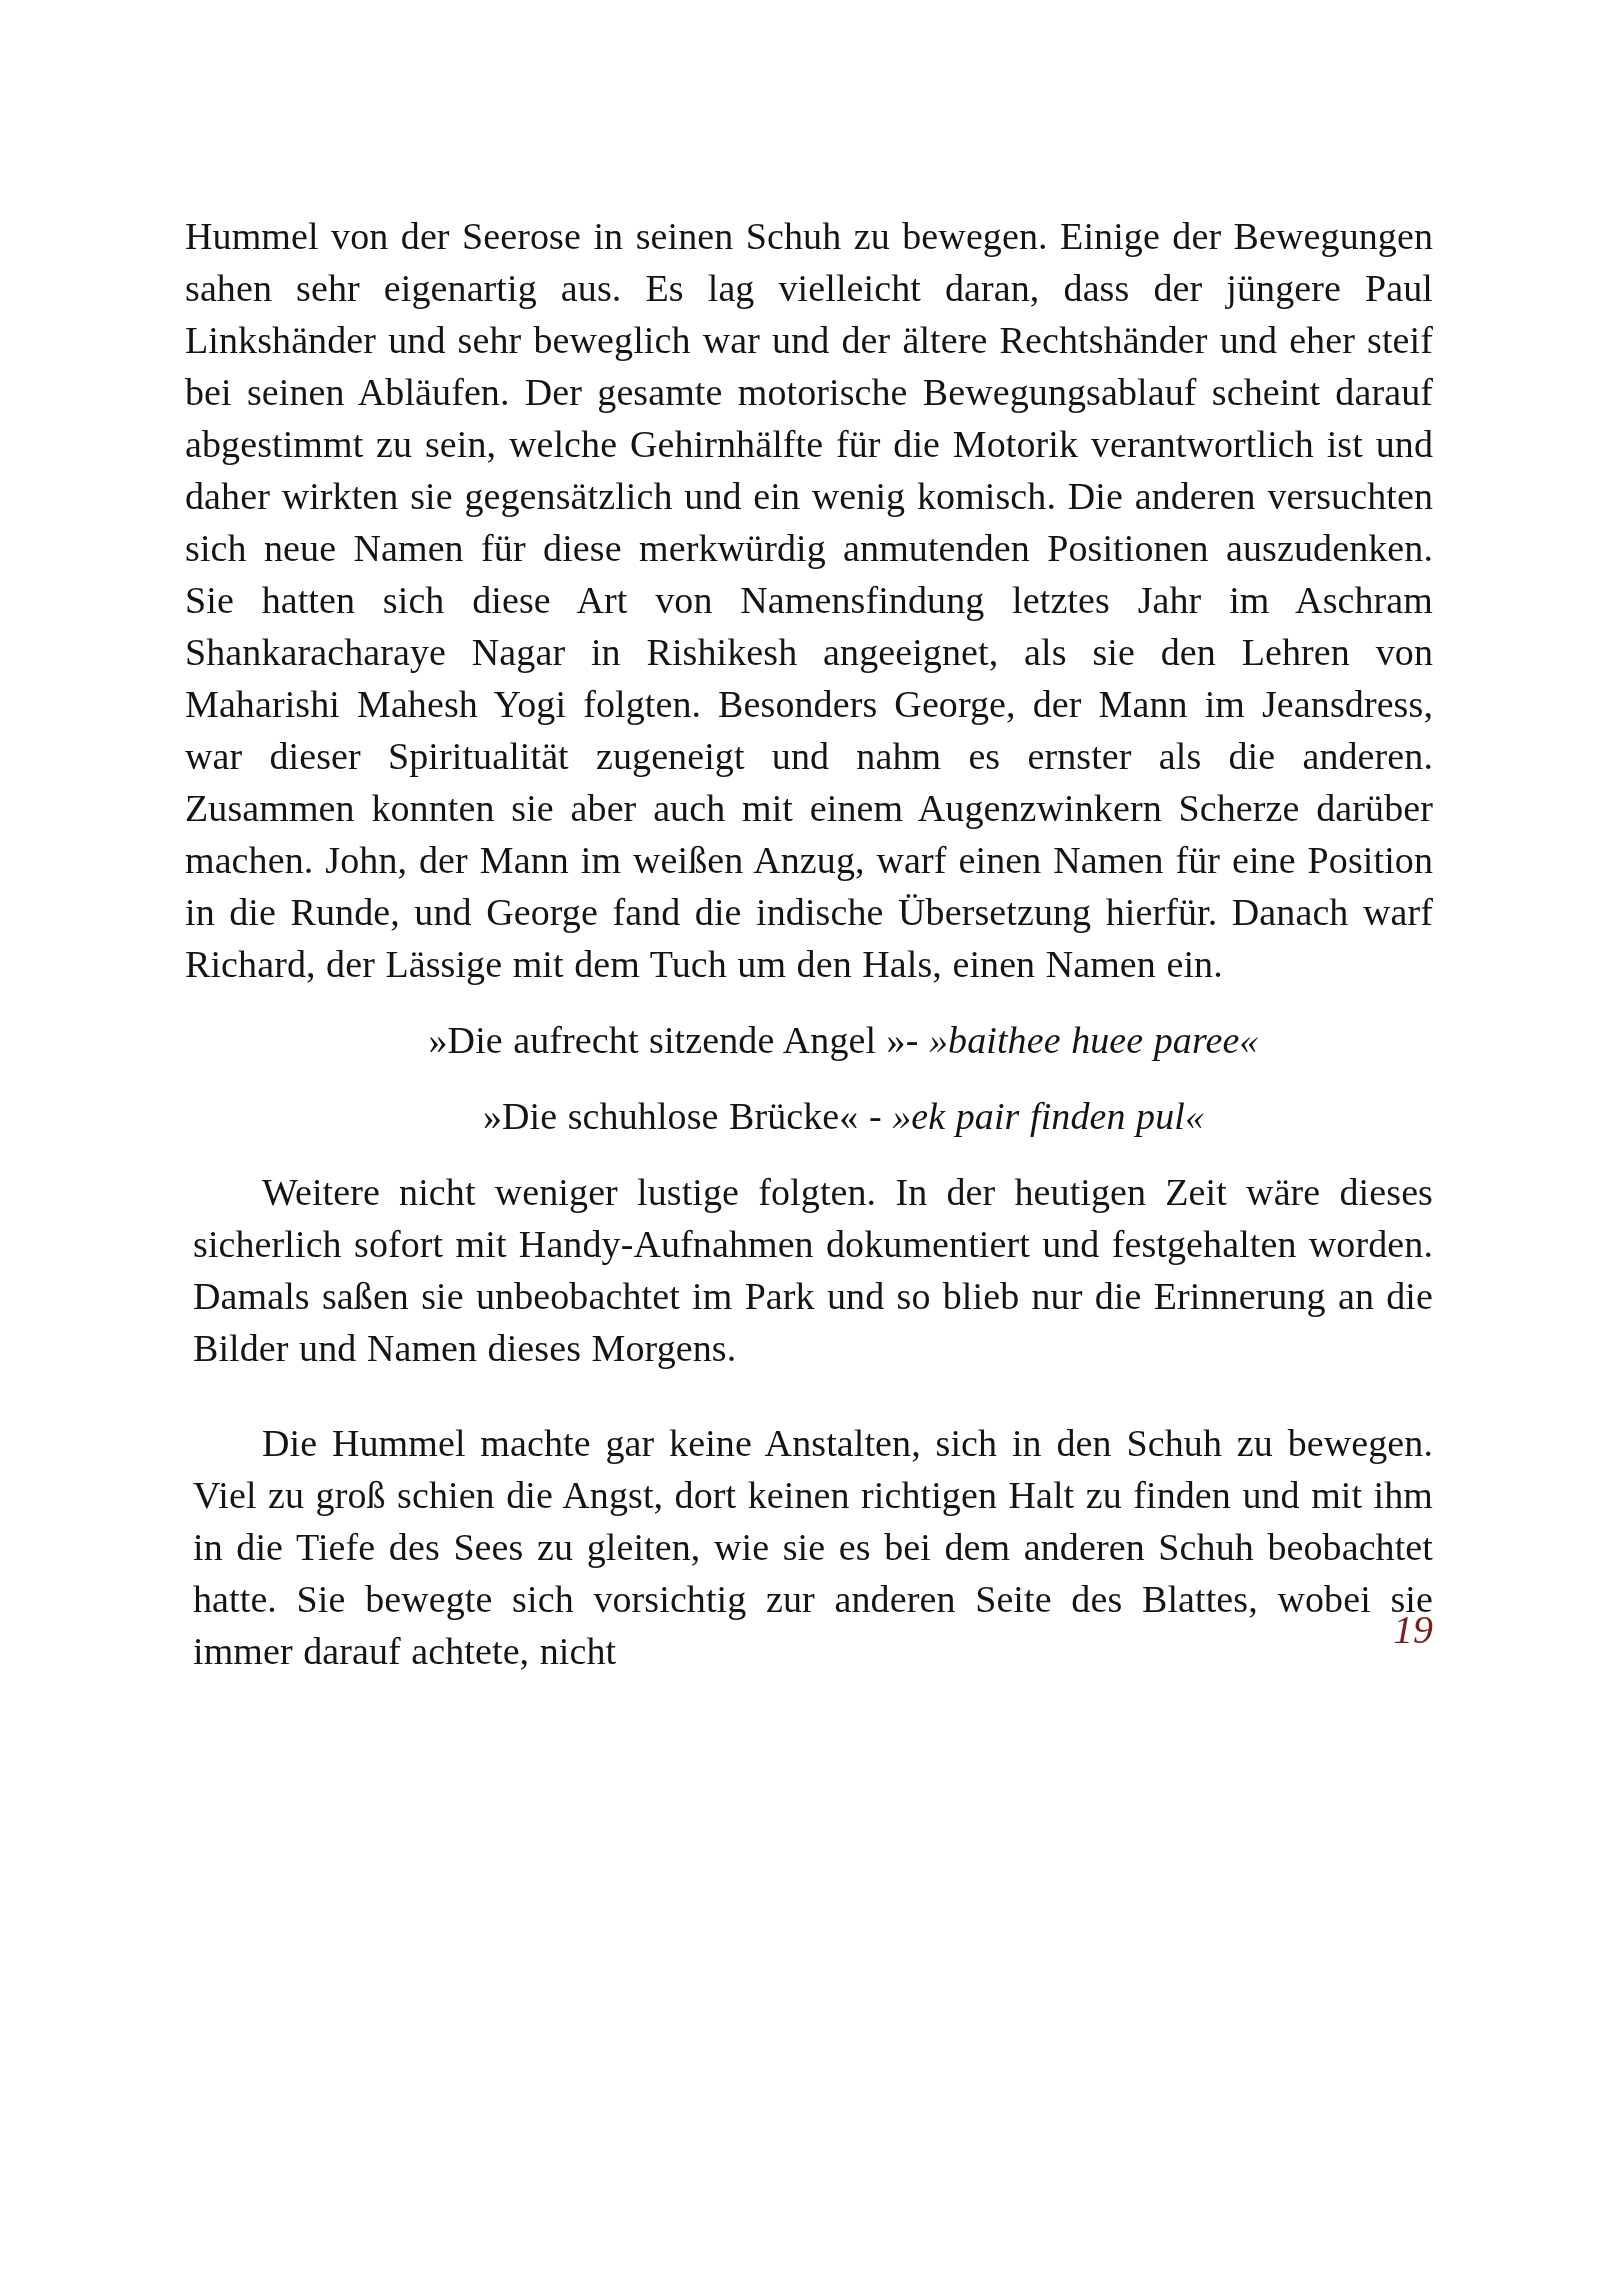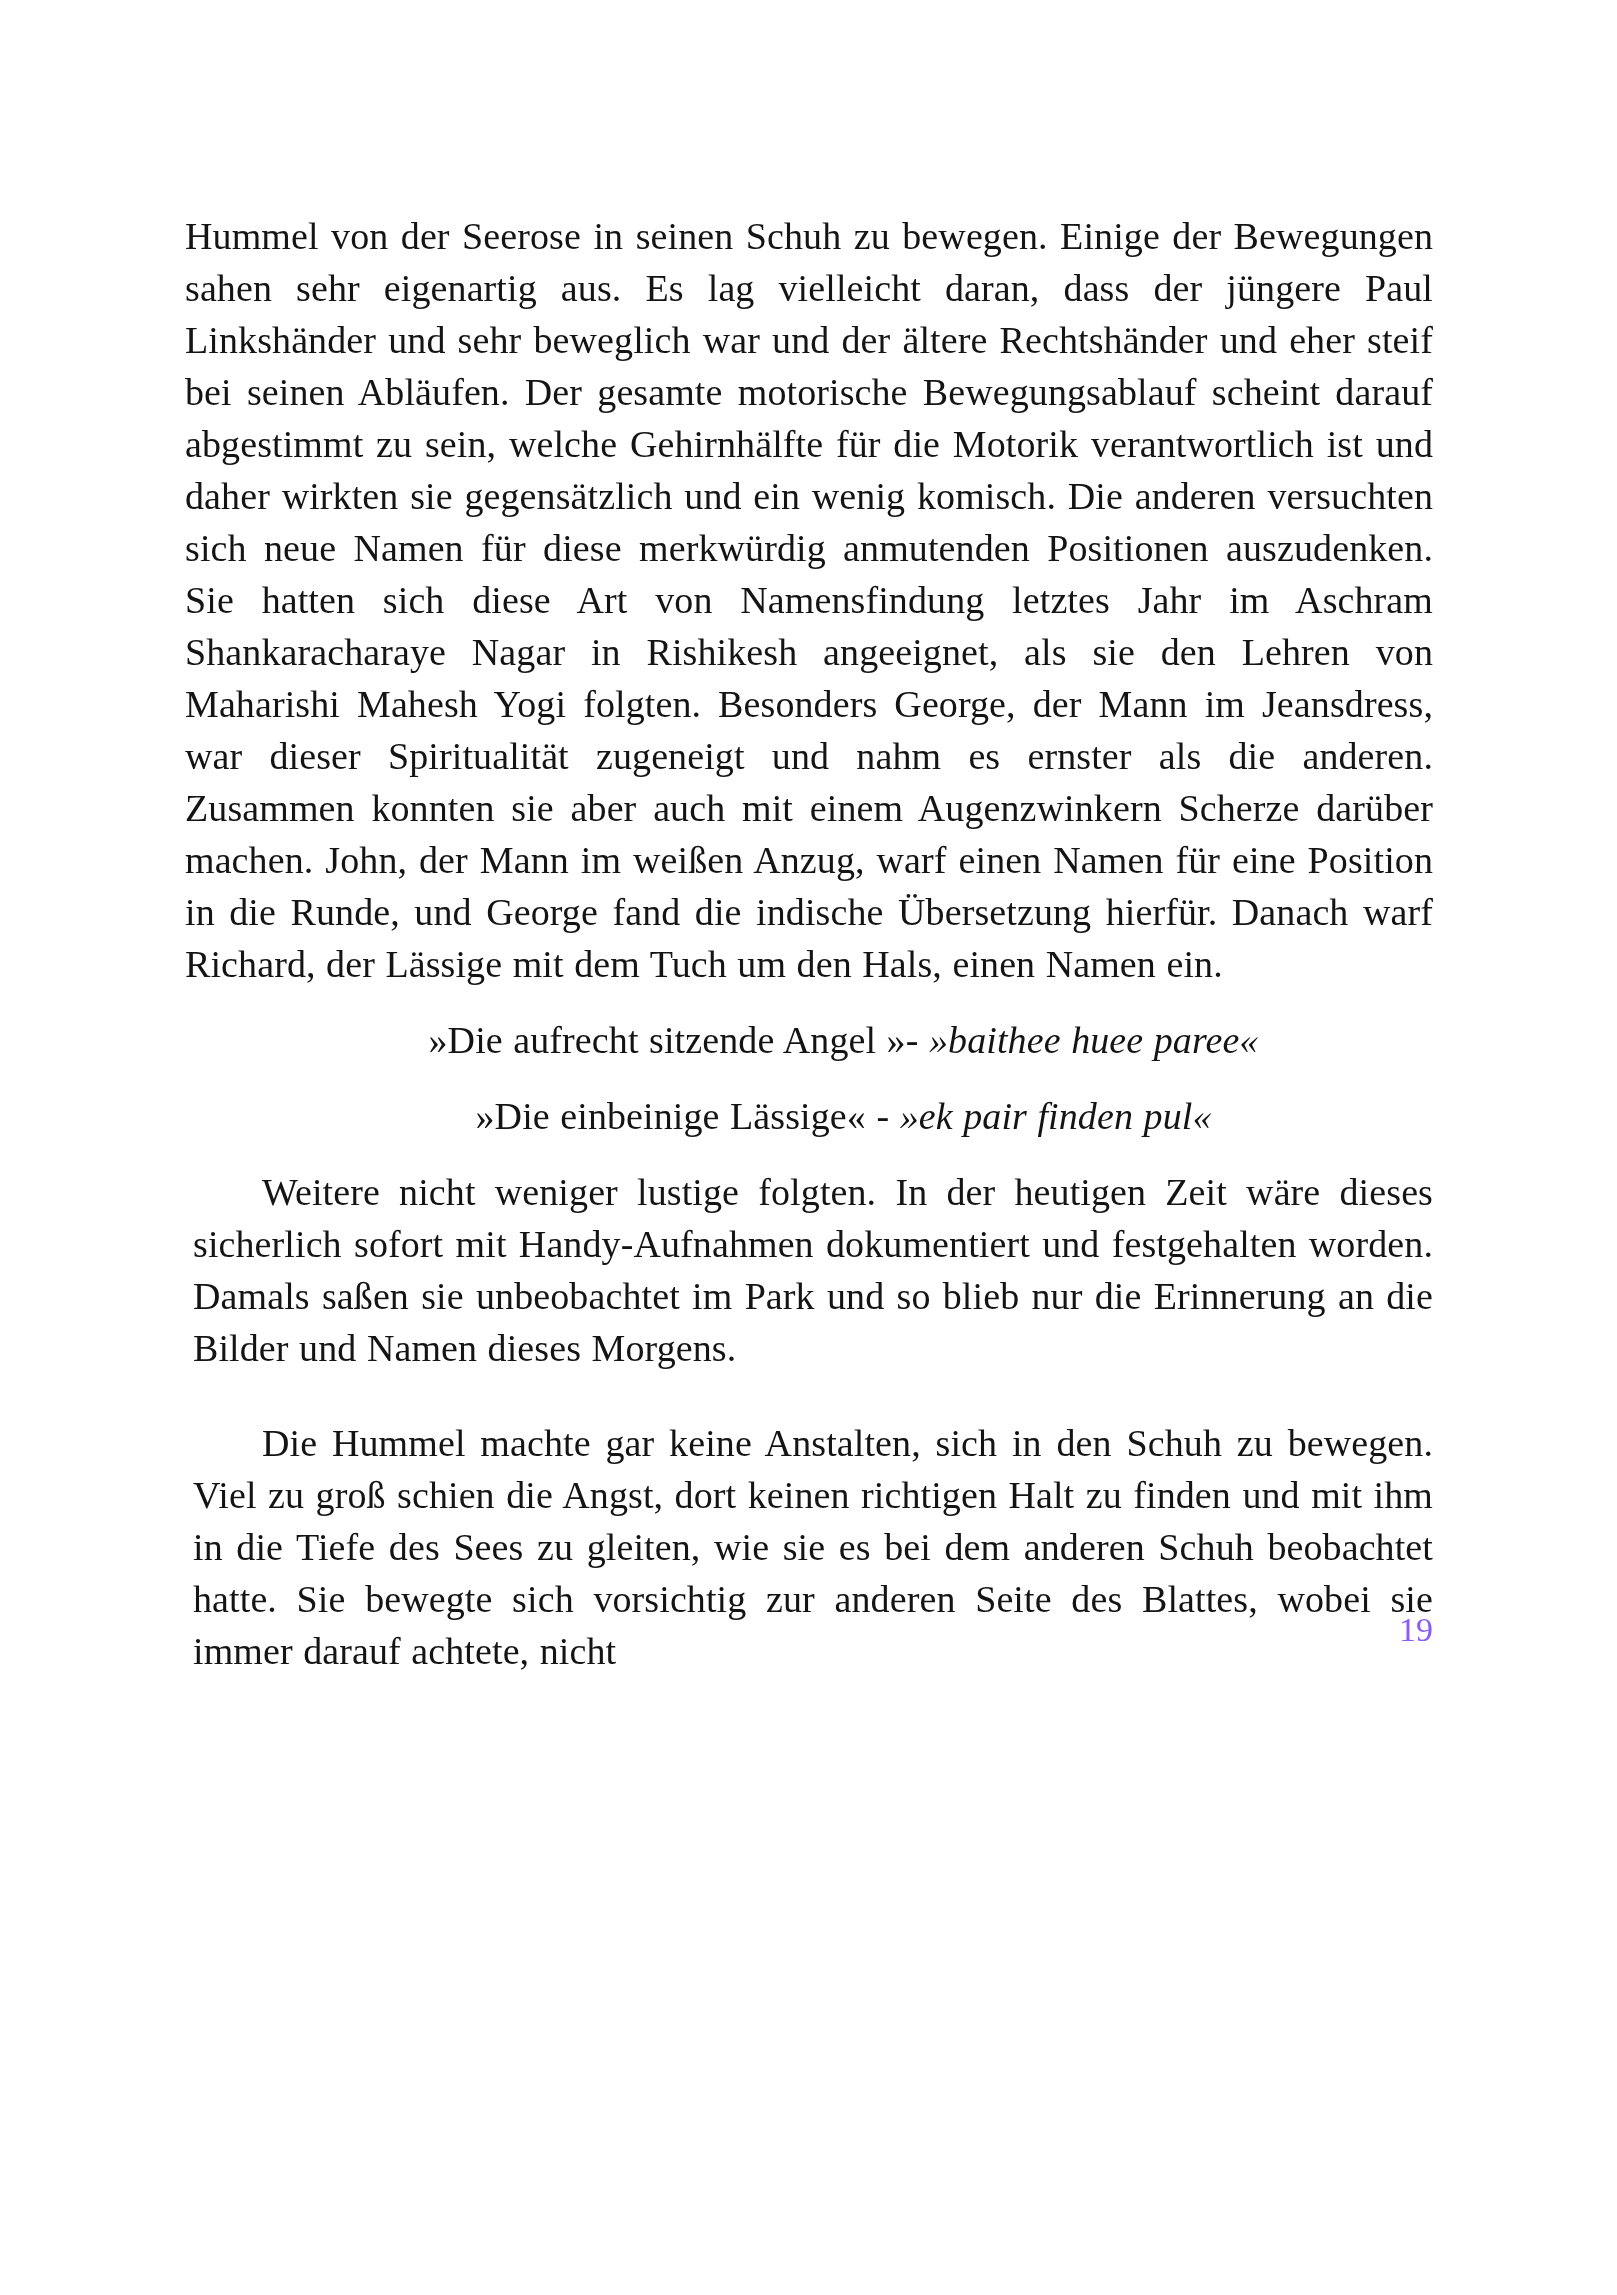--- a/index.html
+++ b/index.html
@@ -52,37 +52,38 @@
   .para.spaced {
     margin-top: 24px;
   }
   .para.spaced-more {
     margin-top: 43px;
   }
   .page-footer {
     position: absolute;
     right: 185px;
     bottom: 139px;
-    font-size: 34px;
+    font-size: 40px;
     line-height: 34px;
-    color: #8b5cf6;
+    color: #7f1d1d;
+    font-style: italic;
   }
 </style>
 </head>
 <body>
 
 <div class="page">
 
   <main class="text-block">
 
     <p class="para">Hummel von der Seerose in seinen Schuh zu bewegen. Einige der Bewegungen sahen sehr eigenartig aus. Es lag vielleicht daran, dass der jüngere Paul Linkshänder und sehr beweglich war und der ältere Rechtshänder und eher steif bei seinen Abläufen. Der gesamte motorische Bewegungsablauf scheint darauf abgestimmt zu sein, welche Gehirnhälfte für die Motorik verantwortlich ist und daher wirkten sie gegensätzlich und ein wenig komisch. Die anderen versuchten sich neue Namen für diese merkwürdig anmutenden Positionen auszudenken. Sie hatten sich diese Art von Namensfindung letztes Jahr im Aschram Shankaracharaye Nagar in Rishikesh angeeignet, als sie den Lehren von Maharishi Mahesh Yogi folgten. Besonders George, der Mann im Jeansdress, war dieser Spiritualität zugeneigt und nahm es ernster als die anderen. Zusammen konnten sie aber auch mit einem Augenzwinkern Scherze darüber machen. John, der Mann im weißen Anzug, warf einen Namen für eine Position in die Runde, und George fand die indische Übersetzung hierfür. Danach warf Richard, der Lässige mit dem Tuch um den Hals, einen Namen ein.</p>
 
     <p class="quote"><span>»Die aufrecht sitzende Angel »- </span><em>»baithee huee paree«</em></p>
 
-    <p class="quote"><span>»Die einbeinige Lässige« - </span><em>»ek pair finden pul«</em></p>
+    <p class="quote"><span>»Die schuhlose Brücke« - </span><em>»ek pair finden pul«</em></p>
 
 
 
     <p class="para indented spaced">Weitere nicht weniger lustige folgten. In der heutigen Zeit wäre dieses sicherlich sofort mit Handy-Aufnahmen dokumentiert und festgehalten worden. Damals saßen sie unbeobachtet im Park und so blieb nur die Erinnerung an die Bilder und Namen dieses Morgens.</p>
 
     <p class="para indented spaced-more">Die Hummel machte gar keine Anstalten, sich in den Schuh zu bewegen. Viel zu groß schien die Angst, dort keinen richtigen Halt zu finden und mit ihm in die Tiefe des Sees zu gleiten, wie sie es bei dem anderen Schuh beobachtet hatte. Sie bewegte sich vorsichtig zur anderen Seite des Blattes, wobei sie immer darauf achtete, nicht</p>
 
   </main>
 
   <footer class="page-footer">

